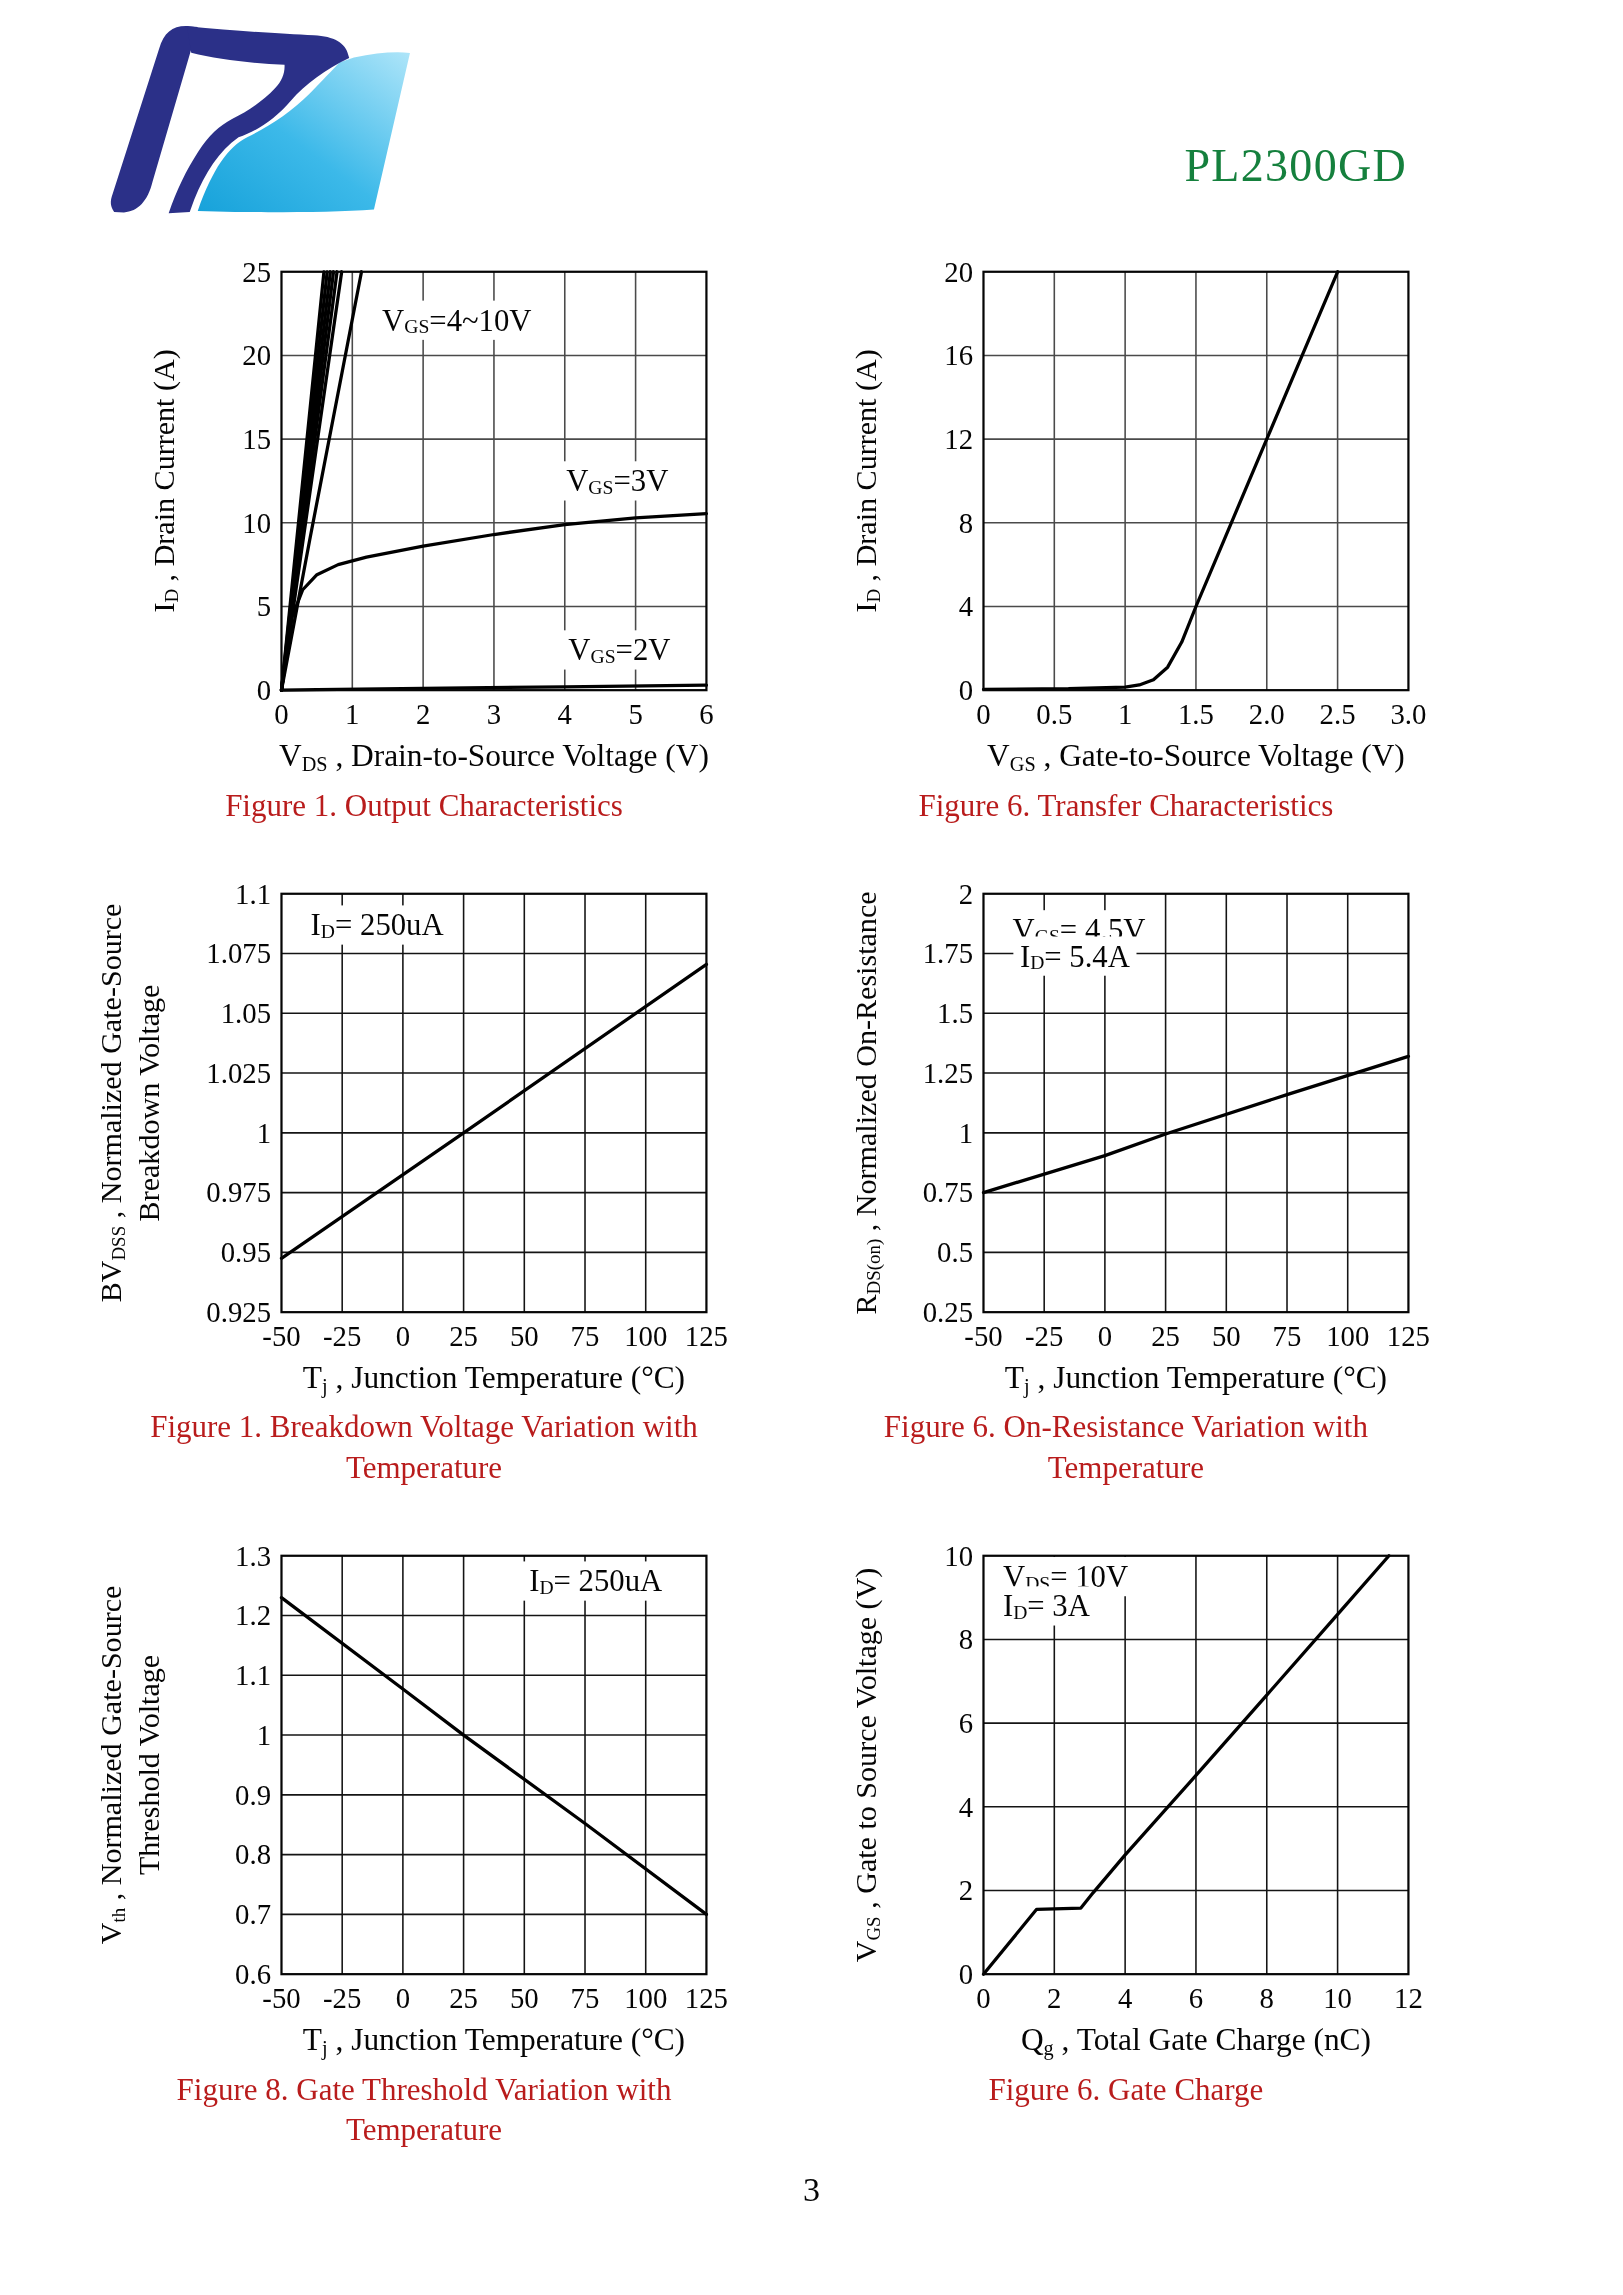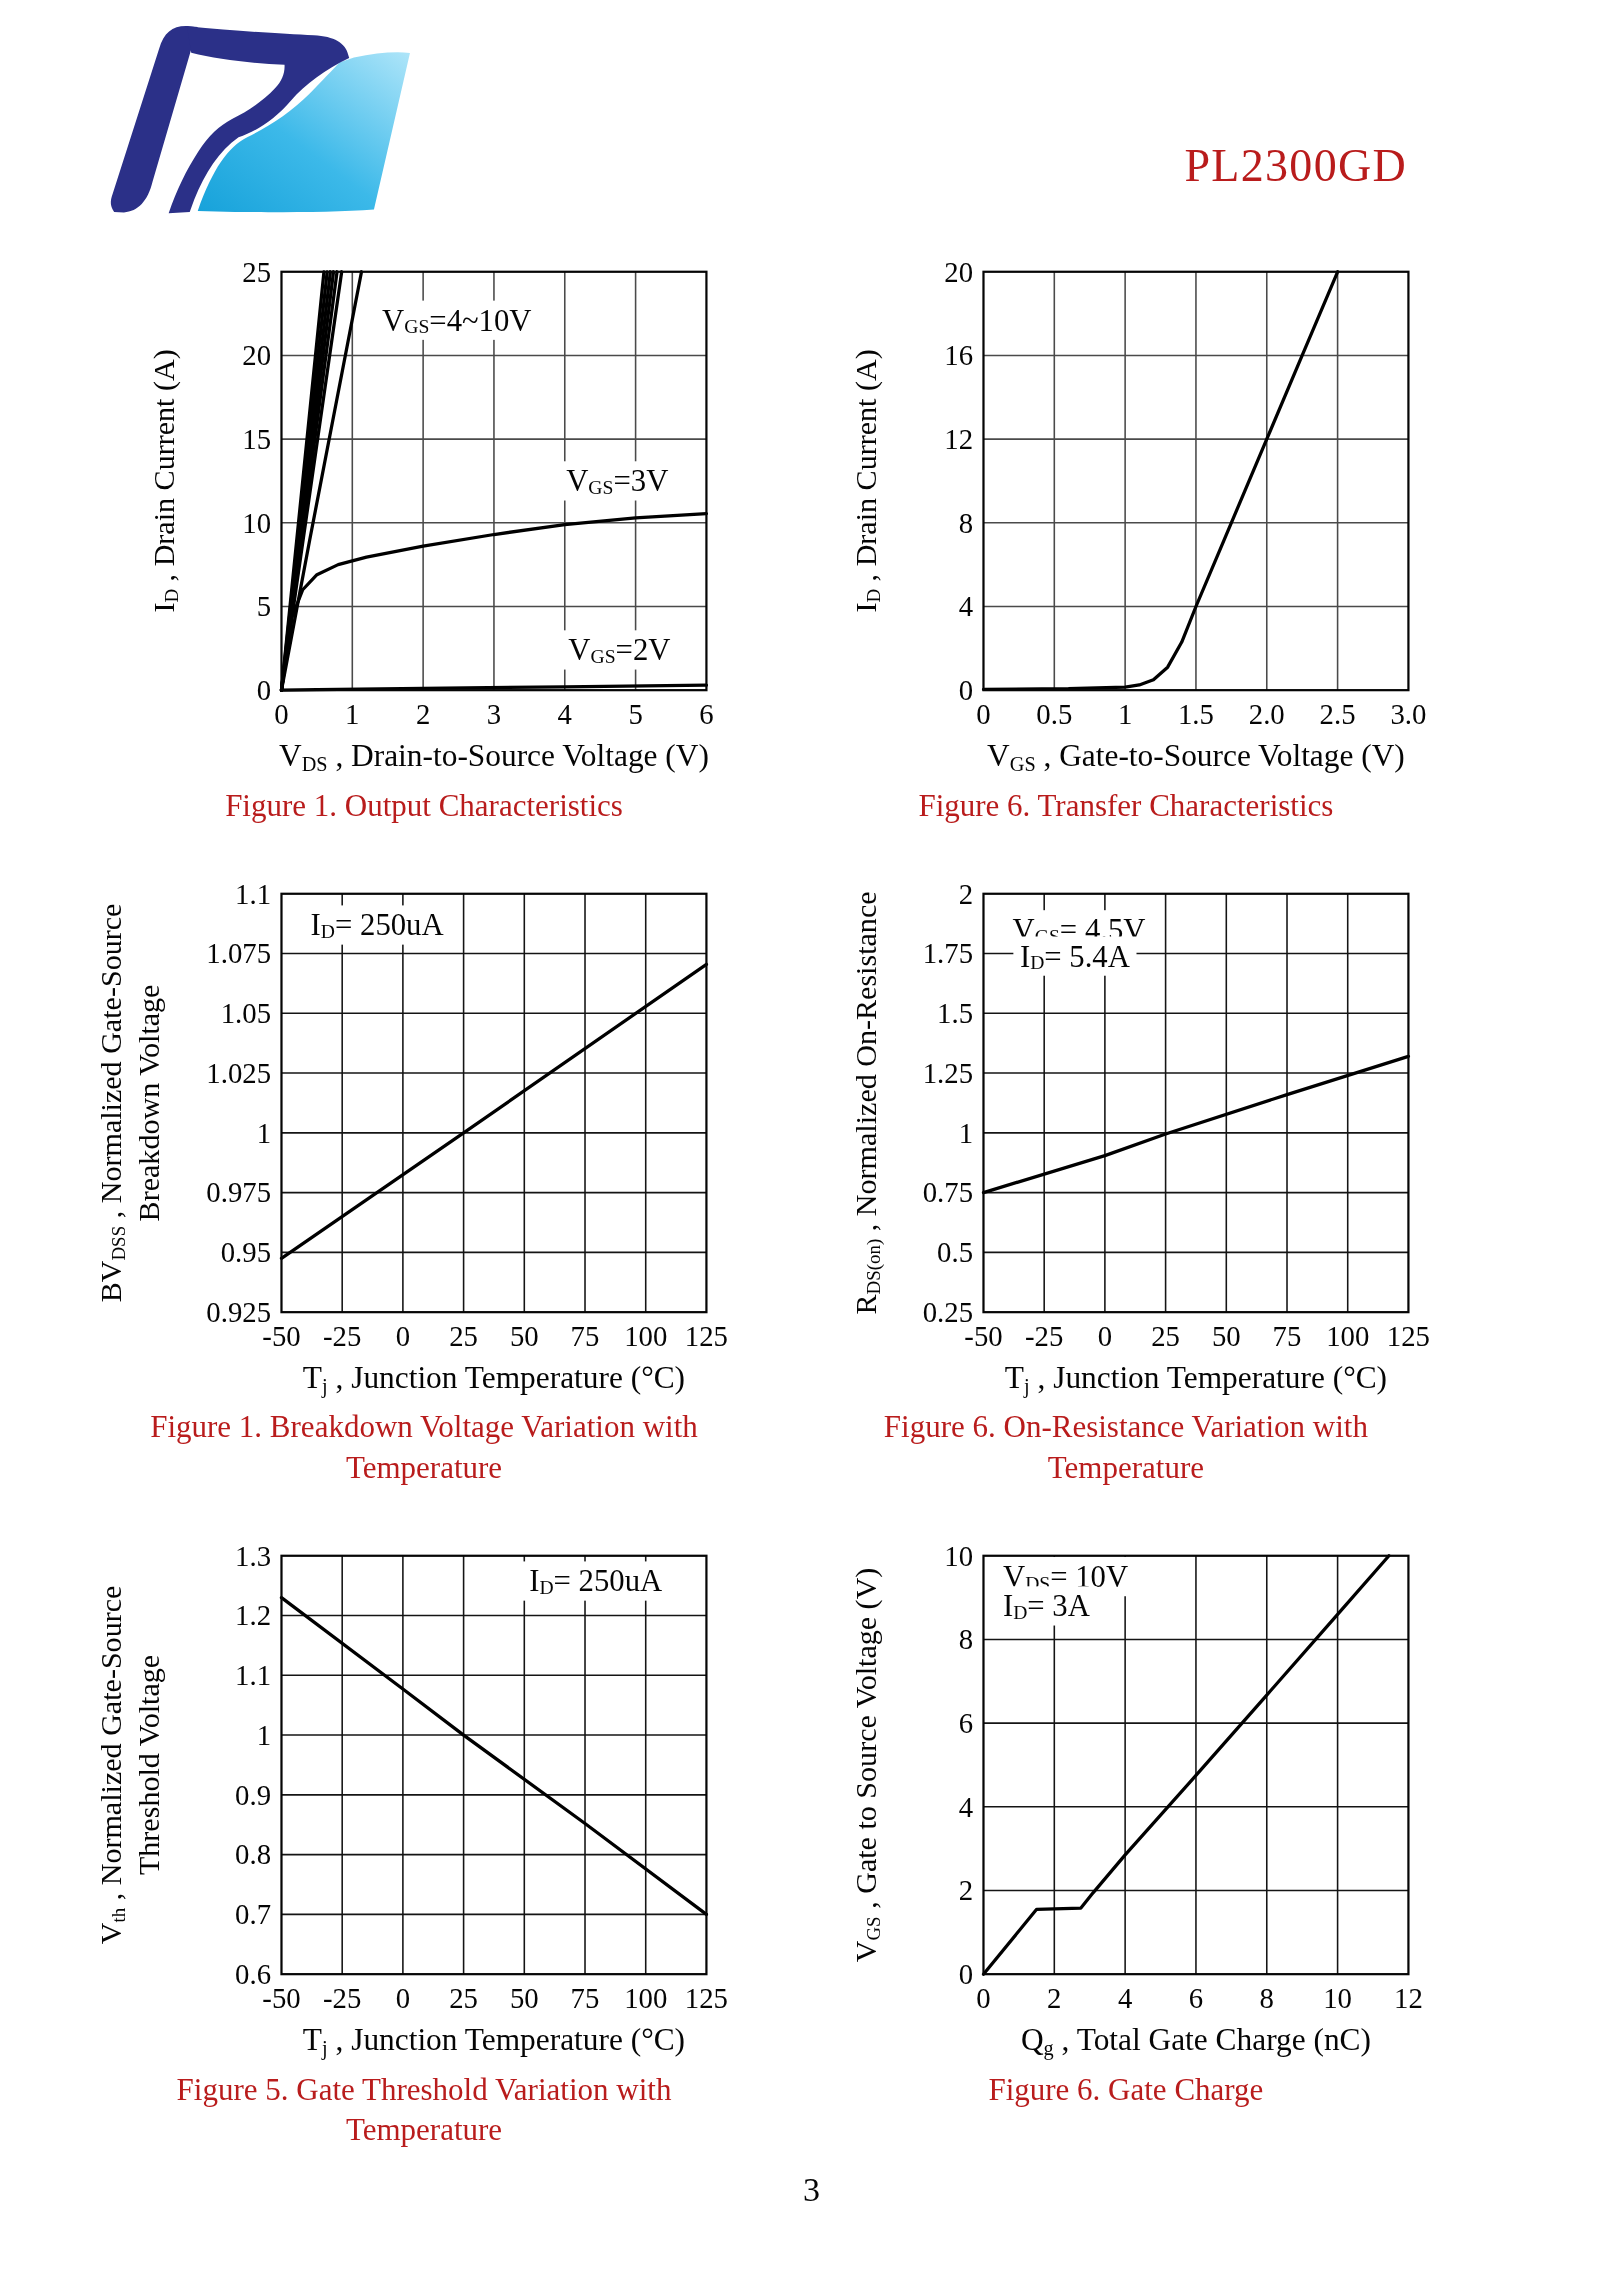--- a/index.html
+++ b/index.html
@@ -7,21 +7,21 @@
     position:relative;
     width:1623px;height:2295px;
     background:#ffffff;
     font-family:"Liberation Serif","DejaVu Serif",serif;
     color:#000;
     overflow:hidden;
   }
   .logo-wrap{position:absolute;left:95px;top:7.9px;width:327px;height:217px;}
   .doc-title{
     position:absolute;top:139px;right:216px;
-    font-size:46px;letter-spacing:1.3px;color:#b91c1c;
+    font-size:46px;letter-spacing:1.3px;color:#15803d;
   }
   .figures{
     position:absolute;left:77px;top:260px;
     display:grid;
     grid-template-columns:694px 694px;
     column-gap:7.9px;
     row-gap:56px;
   }
   .figure{width:694px;}
   .figure svg.chart{display:block;overflow:visible;}
@@ -284,21 +284,21 @@
           <text x="296" y="490.1428571428571" font-size="44" text-anchor="end" fill="#050505" font-family="&quot;Liberation Serif&quot;,&quot;DejaVu Serif&quot;,serif"><tspan>0.8</tspan></text>
           <text x="296" y="398.71428571428567" font-size="44" text-anchor="end" fill="#050505" font-family="&quot;Liberation Serif&quot;,&quot;DejaVu Serif&quot;,serif"><tspan>0.9</tspan></text>
           <text x="296" y="307.28571428571433" font-size="44" text-anchor="end" fill="#050505" font-family="&quot;Liberation Serif&quot;,&quot;DejaVu Serif&quot;,serif"><tspan>1</tspan></text>
           <text x="296" y="215.85714285714278" font-size="44" text-anchor="end" fill="#050505" font-family="&quot;Liberation Serif&quot;,&quot;DejaVu Serif&quot;,serif"><tspan>1.1</tspan></text>
           <text x="296" y="124.42857142857156" font-size="44" text-anchor="end" fill="#050505" font-family="&quot;Liberation Serif&quot;,&quot;DejaVu Serif&quot;,serif"><tspan>1.2</tspan></text>
           <text x="296" y="33" font-size="44" text-anchor="end" fill="#050505" font-family="&quot;Liberation Serif&quot;,&quot;DejaVu Serif&quot;,serif"><tspan>1.3</tspan></text>
           <text x="637" y="774" font-size="48" text-anchor="middle" fill="#050505" font-family="&quot;Liberation Serif&quot;,&quot;DejaVu Serif&quot;,serif"><tspan>T</tspan><tspan font-size="31" dy="7">j</tspan><tspan dy="-7"> , Junction Temperature (°C)</tspan></text>
           <text x="66" y="338" font-size="46" text-anchor="middle" fill="#050505" font-family="&quot;Liberation Serif&quot;,&quot;DejaVu Serif&quot;,serif" transform="rotate(-90 66 338)"><tspan>V</tspan><tspan font-size="29" dy="6">th</tspan><tspan dy="-6"> , Normalized Gate-Source</tspan></text>
           <text x="124" y="338" font-size="46" text-anchor="middle" fill="#050505" font-family="&quot;Liberation Serif&quot;,&quot;DejaVu Serif&quot;,serif" transform="rotate(-90 124 338)"><tspan>Threshold Voltage</tspan></text>
         </svg>
-      <div class="caption">Figure 5. Gate Threshold Variation with Temperature</div>
+      <div class="caption">Figure 8. Gate Threshold Variation with Temperature</div>
     </div>
     <div class="figure">
       <svg class="chart" width="694" height="523" viewBox="0 0 1060 800">
           <line x1="420.3333333333333" y1="18" x2="420.3333333333333" y2="658" stroke="#141414" stroke-width="2.4"></line>
           <line x1="528.6666666666666" y1="18" x2="528.6666666666666" y2="658" stroke="#141414" stroke-width="2.4"></line>
           <line x1="637" y1="18" x2="637" y2="658" stroke="#141414" stroke-width="2.4"></line>
           <line x1="745.3333333333333" y1="18" x2="745.3333333333333" y2="658" stroke="#141414" stroke-width="2.4"></line>
           <line x1="853.6666666666667" y1="18" x2="853.6666666666667" y2="658" stroke="#141414" stroke-width="2.4"></line>
           <line x1="312" y1="530" x2="962" y2="530" stroke="#141414" stroke-width="2.4"></line>
           <line x1="312" y1="402" x2="962" y2="402" stroke="#141414" stroke-width="2.4"></line>

